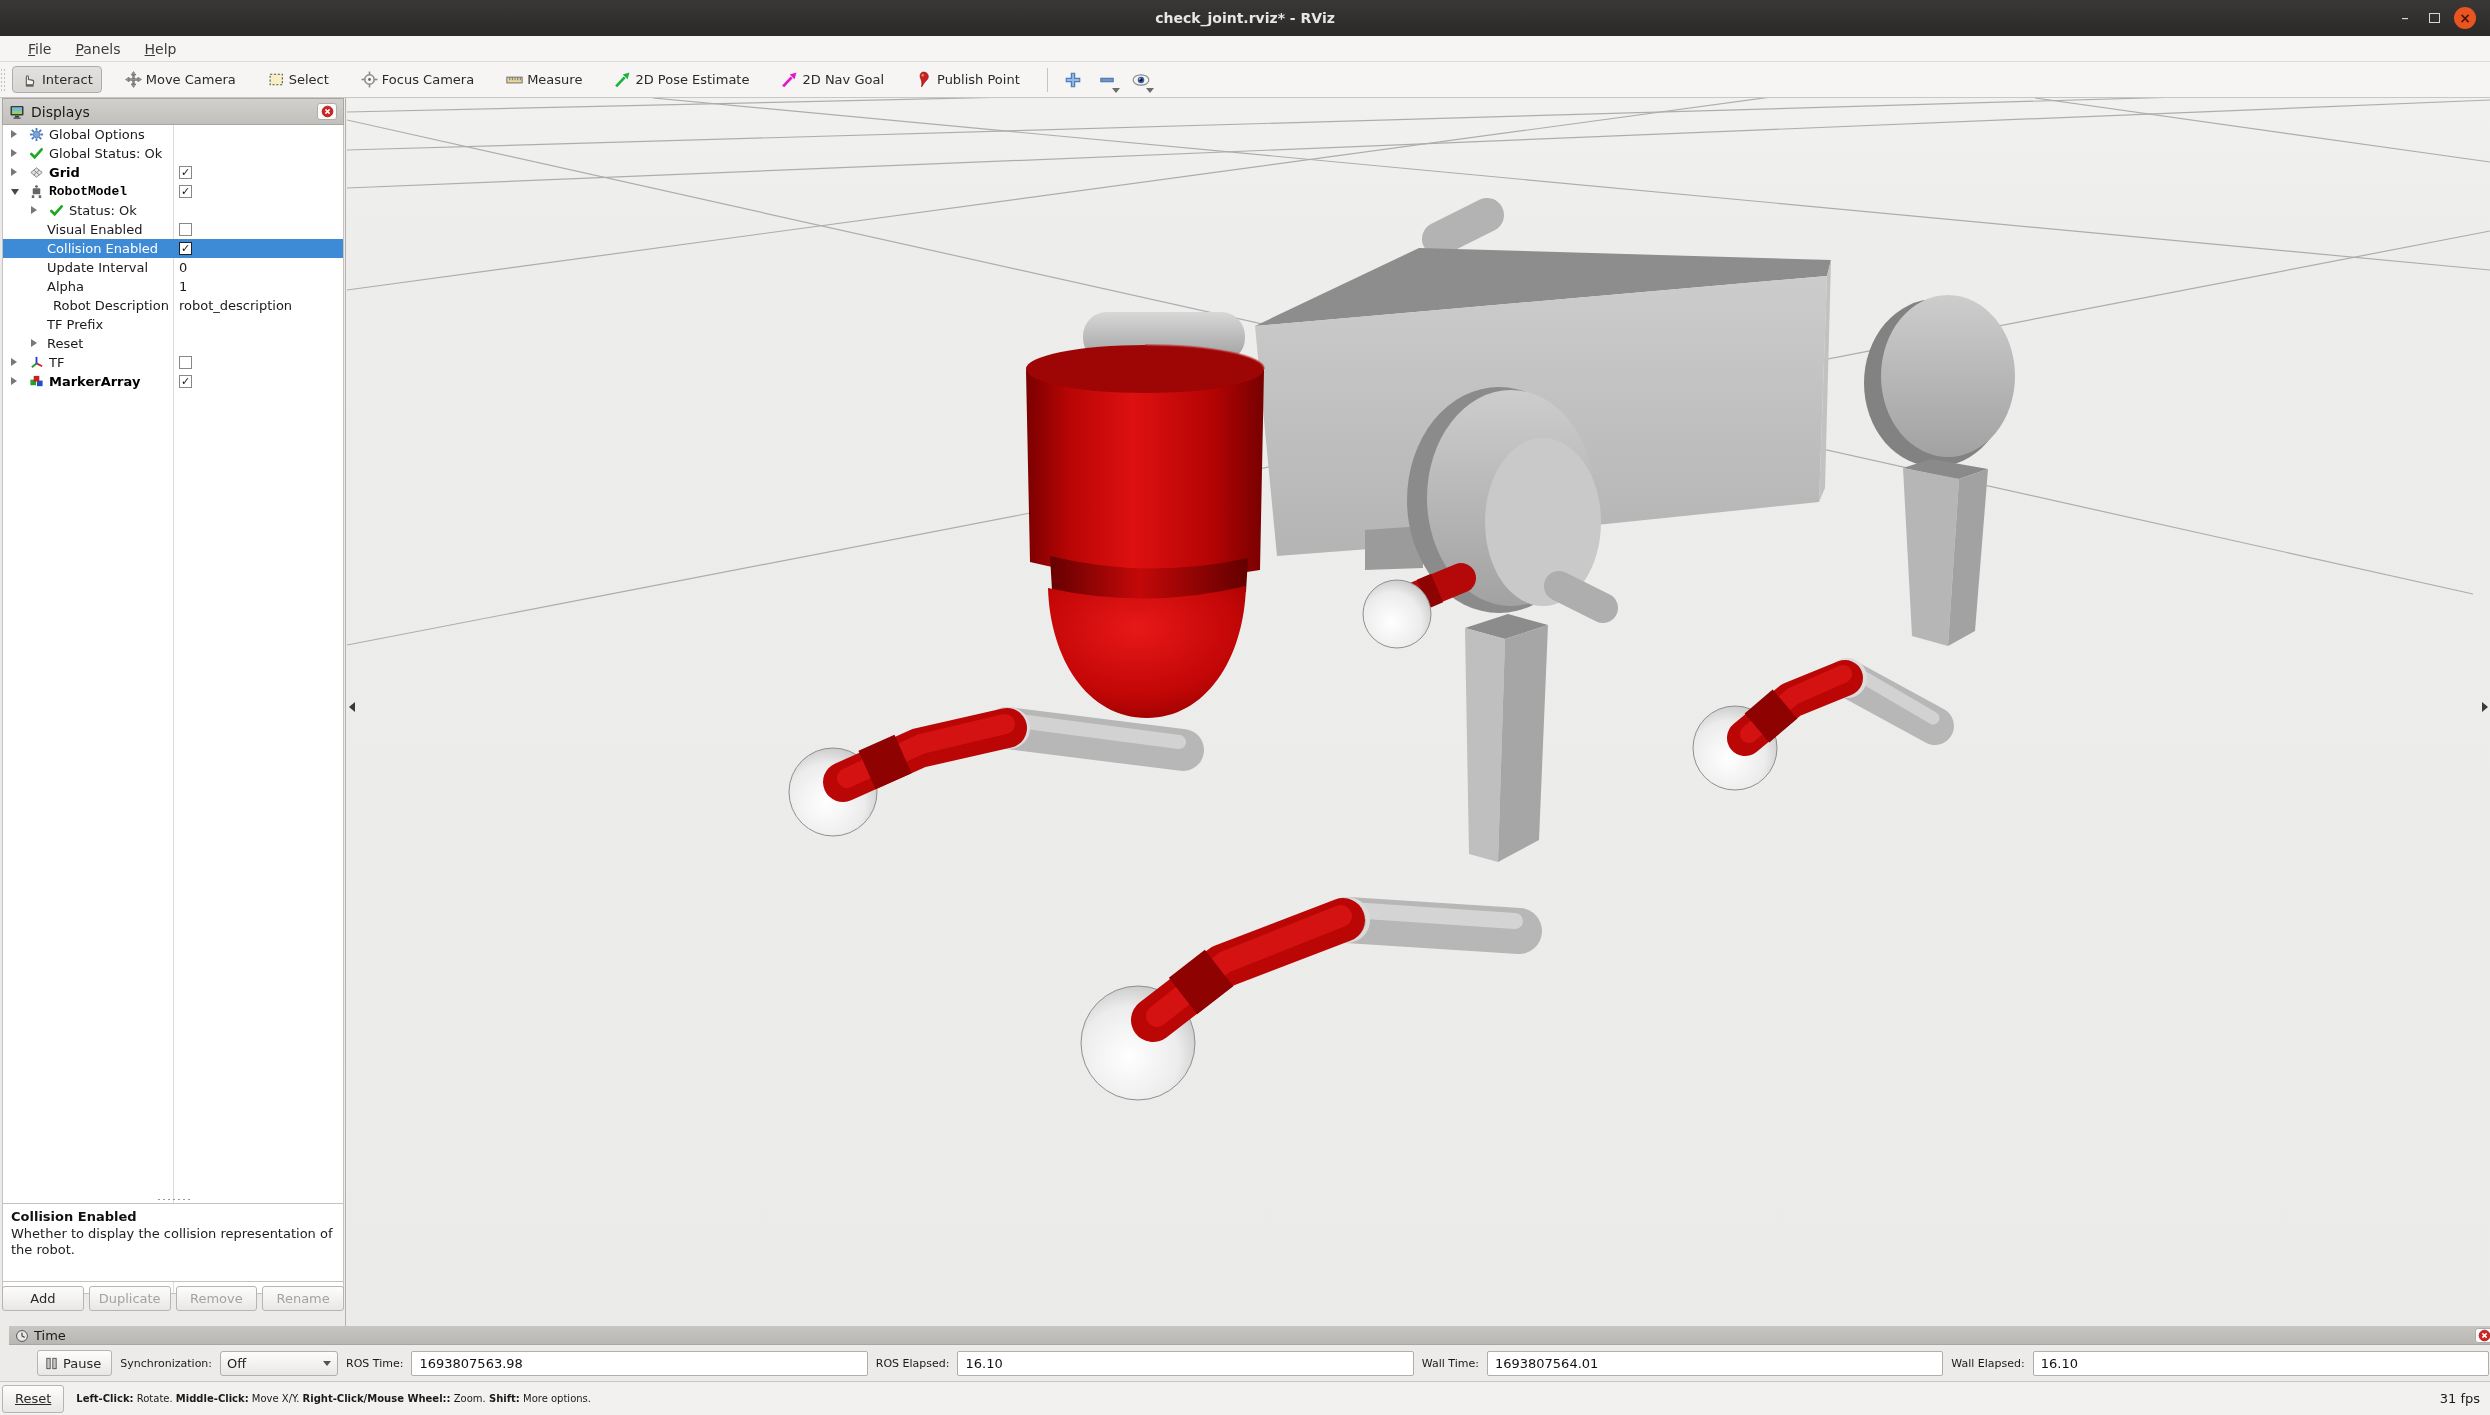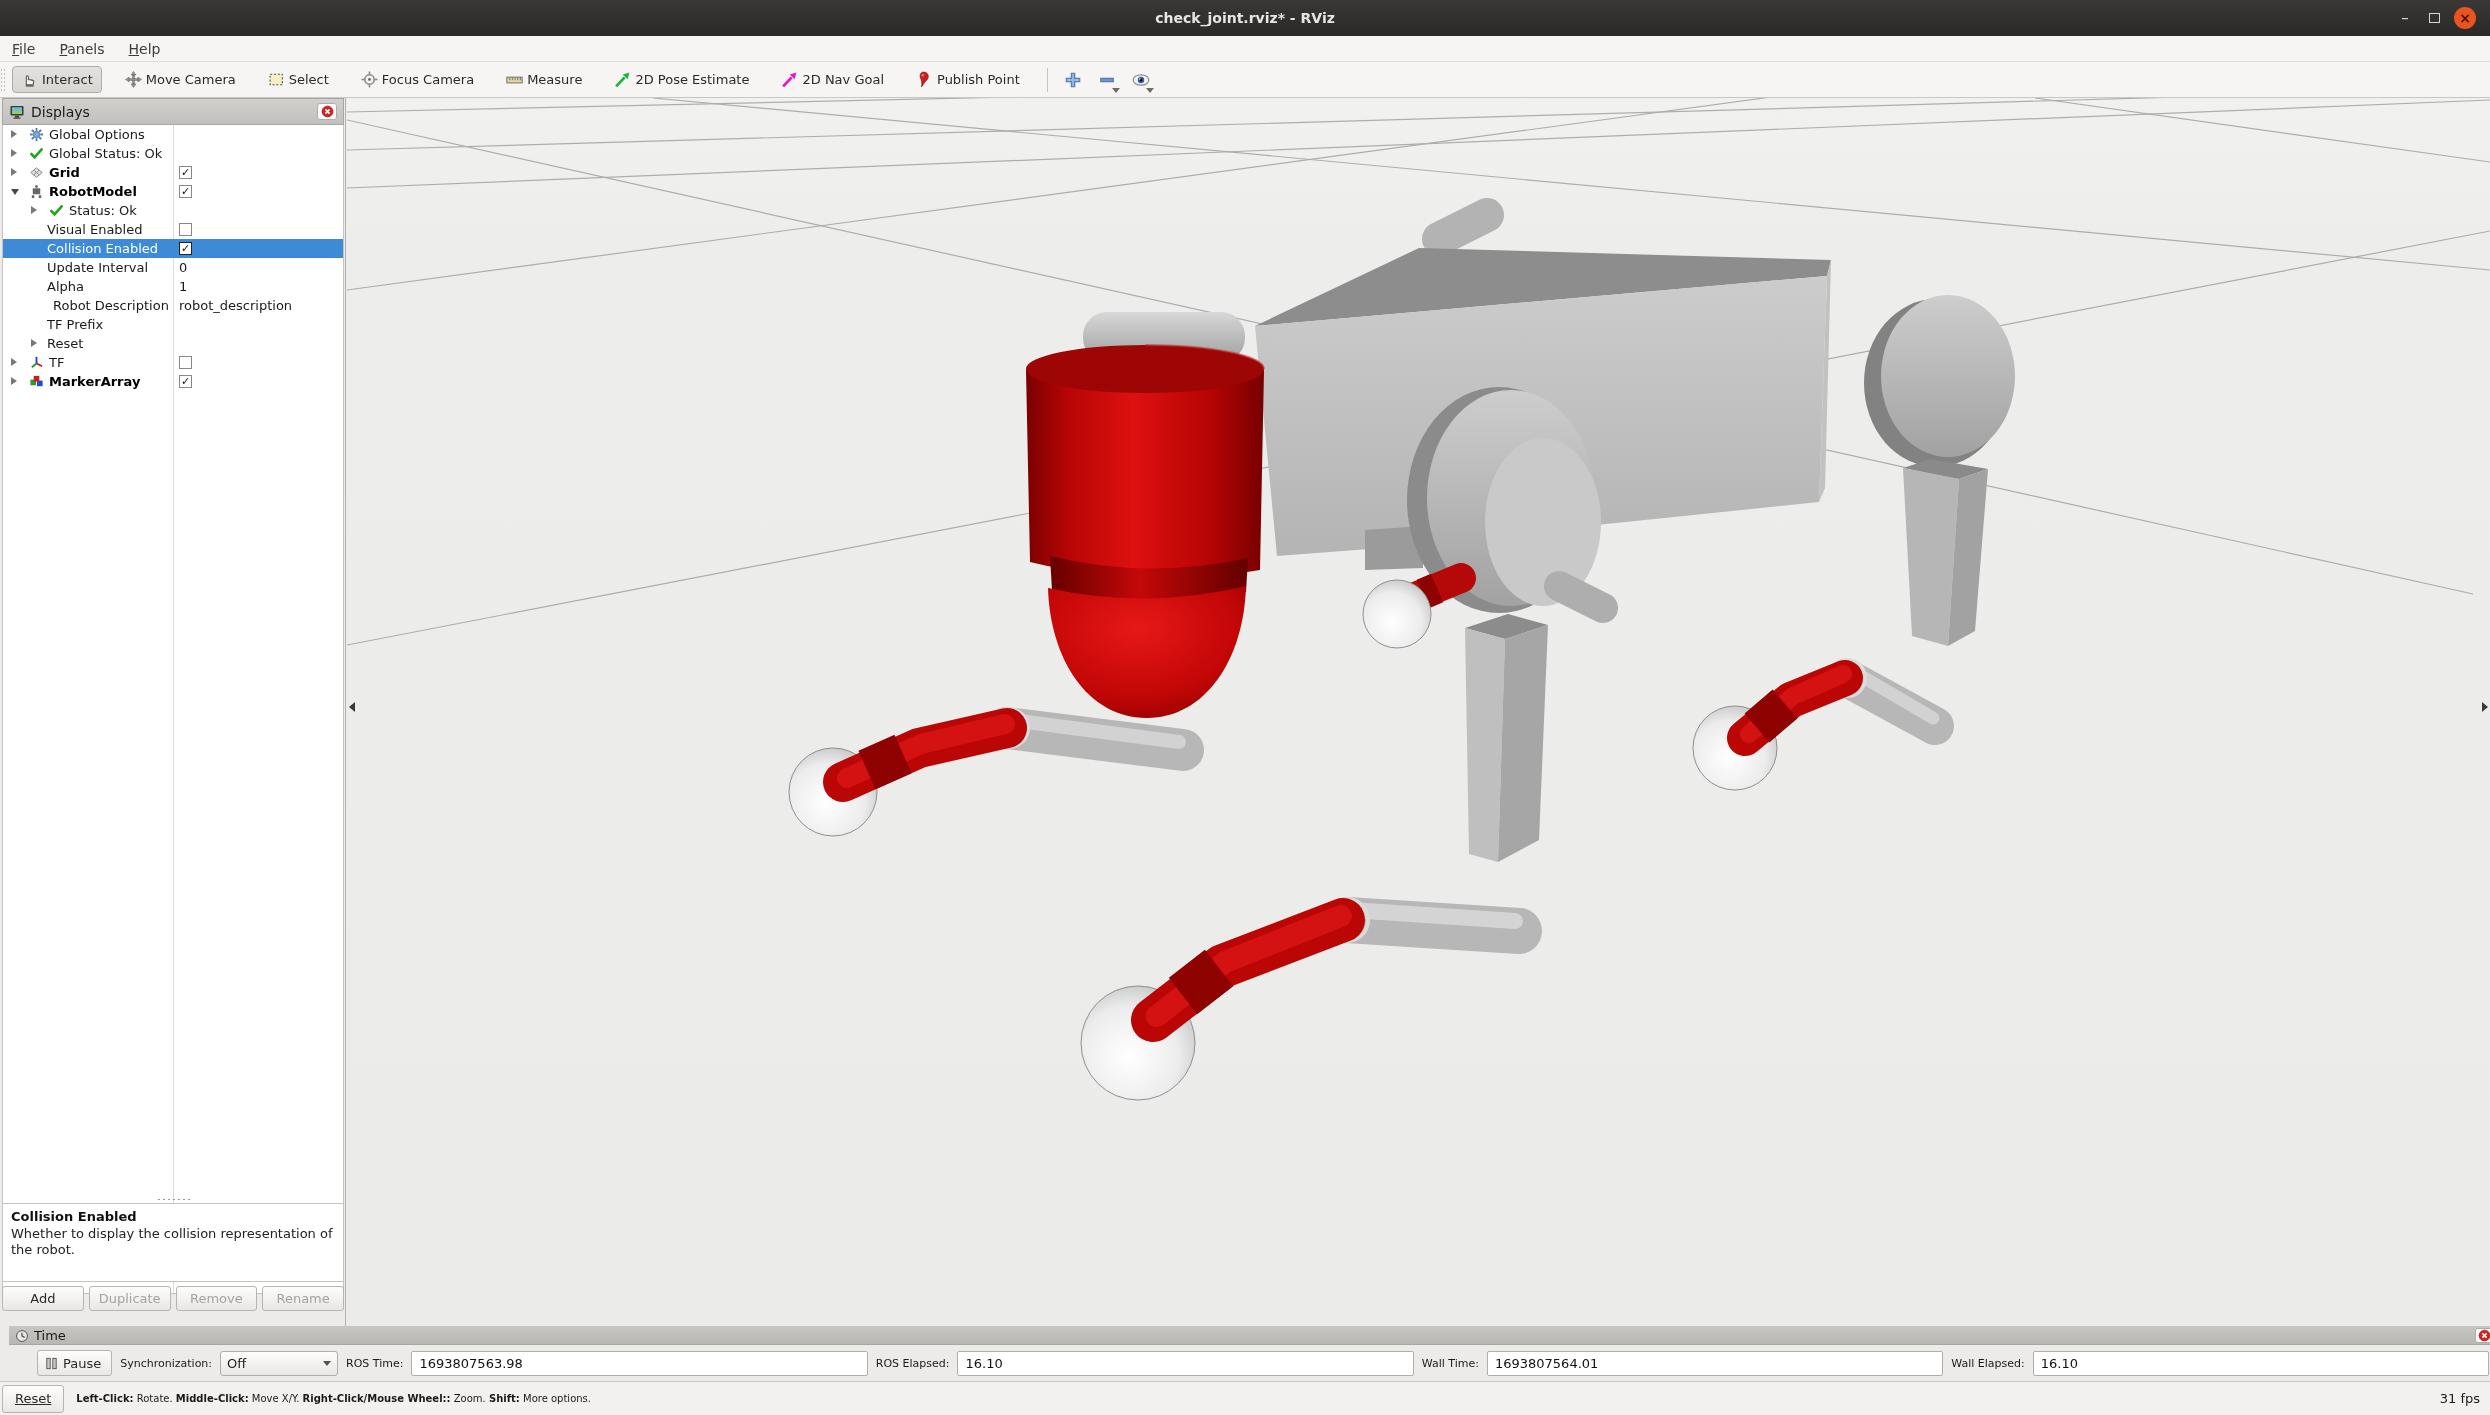--- a/index.html
+++ b/index.html
@@ -12,21 +12,21 @@
     background:linear-gradient(#3a3836,#2b2927); display:flex; align-items:center; justify-content:center; }
   .title-text { color:#e8e6e3; font-size:14px; font-weight:bold; }
   .win-controls { position:absolute; right:14px; top:0; height:36px; display:flex; align-items:center; gap:14px; }
   .win-btn { color:#d8d6d3; font-size:15px; width:20px; text-align:center; cursor:default; }
   .win-max { width:11px; height:10px; border:1.5px solid #d8d6d3; }
   .win-close { width:22px; height:22px; border-radius:50%; background:#e95420; color:#4a1505;
     display:flex; align-items:center; justify-content:center; font-size:14px; font-weight:bold; }
 
   
   .menubar { position:absolute; left:0; top:36px; width:100%; height:26px; background:#f6f5f4;
-    border-bottom:1px solid #dddbd9; display:flex; align-items:center; padding-left:12px; }
+    border-bottom:1px solid #dddbd9; display:flex; align-items:center; padding-left:28px; }
   .menu-item { font-size:14px; color:#3d3b39; padding:3px 10px 3px 0; margin-right:14px; }
   .menu-item u { text-decoration:underline; }
 
   
   .toolbar { position:absolute; left:0; top:62px; width:100%; height:36px; background:#f6f5f4;
     border-bottom:1px solid #c9c7c5; display:flex; align-items:center; }
   .tb-handle { width:6px; height:24px; margin-right:6px;
     background-image:radial-gradient(#c2c0bd 1px, transparent 1px); background-size:3px 4px; }
   .tool { display:flex; align-items:center; gap:4px; border:1px solid transparent; background:transparent;
     font-size:13px; color:#2b2a28; padding:4px 8px; margin-right:14px; border-radius:4px; font-family:inherit; }
@@ -299,21 +299,21 @@
             <span class="cb">✓</span>
           </div>
           <div class="tree-row">
             <span class="expander exp-down" style="left: 8px;"></span>
             <span class="tree-icon" style="left: 26px;"><svg viewBox="0 0 16 16">
                 <circle cx="8" cy="2.6" r="1.4" fill="#555"></circle>
                 <rect x="4" y="4.5" width="8" height="6.5" rx="1" fill="#666"></rect>
                 <rect x="3" y="12" width="2.6" height="3" fill="#666"></rect>
                 <rect x="10.4" y="12" width="2.6" height="3" fill="#666"></rect>
               </svg></span>
-            <span class="tree-label bold-blue" style="left: 46px;">RobotModel</span>
+            <span class="tree-label bold-blue" style="left: 46px; font-family: Liberation Mono, monospace;">RobotModel</span>
             <span class="cb">✓</span>
           </div>
           <div class="tree-row">
             <span class="expander exp-right" style="left: 28px;"></span>
             <span class="tree-icon" style="left: 46px;"><svg viewBox="0 0 16 16">
                 <path d="M2.5 8.5 L6 12 L13.5 3.5" stroke="#1fa71f" stroke-width="2.8" fill="none" stroke-linecap="round"></path>
               </svg></span>
             <span class="tree-label" style="left: 66px;">Status: Ok</span>
           </div>
           <div class="tree-row">

